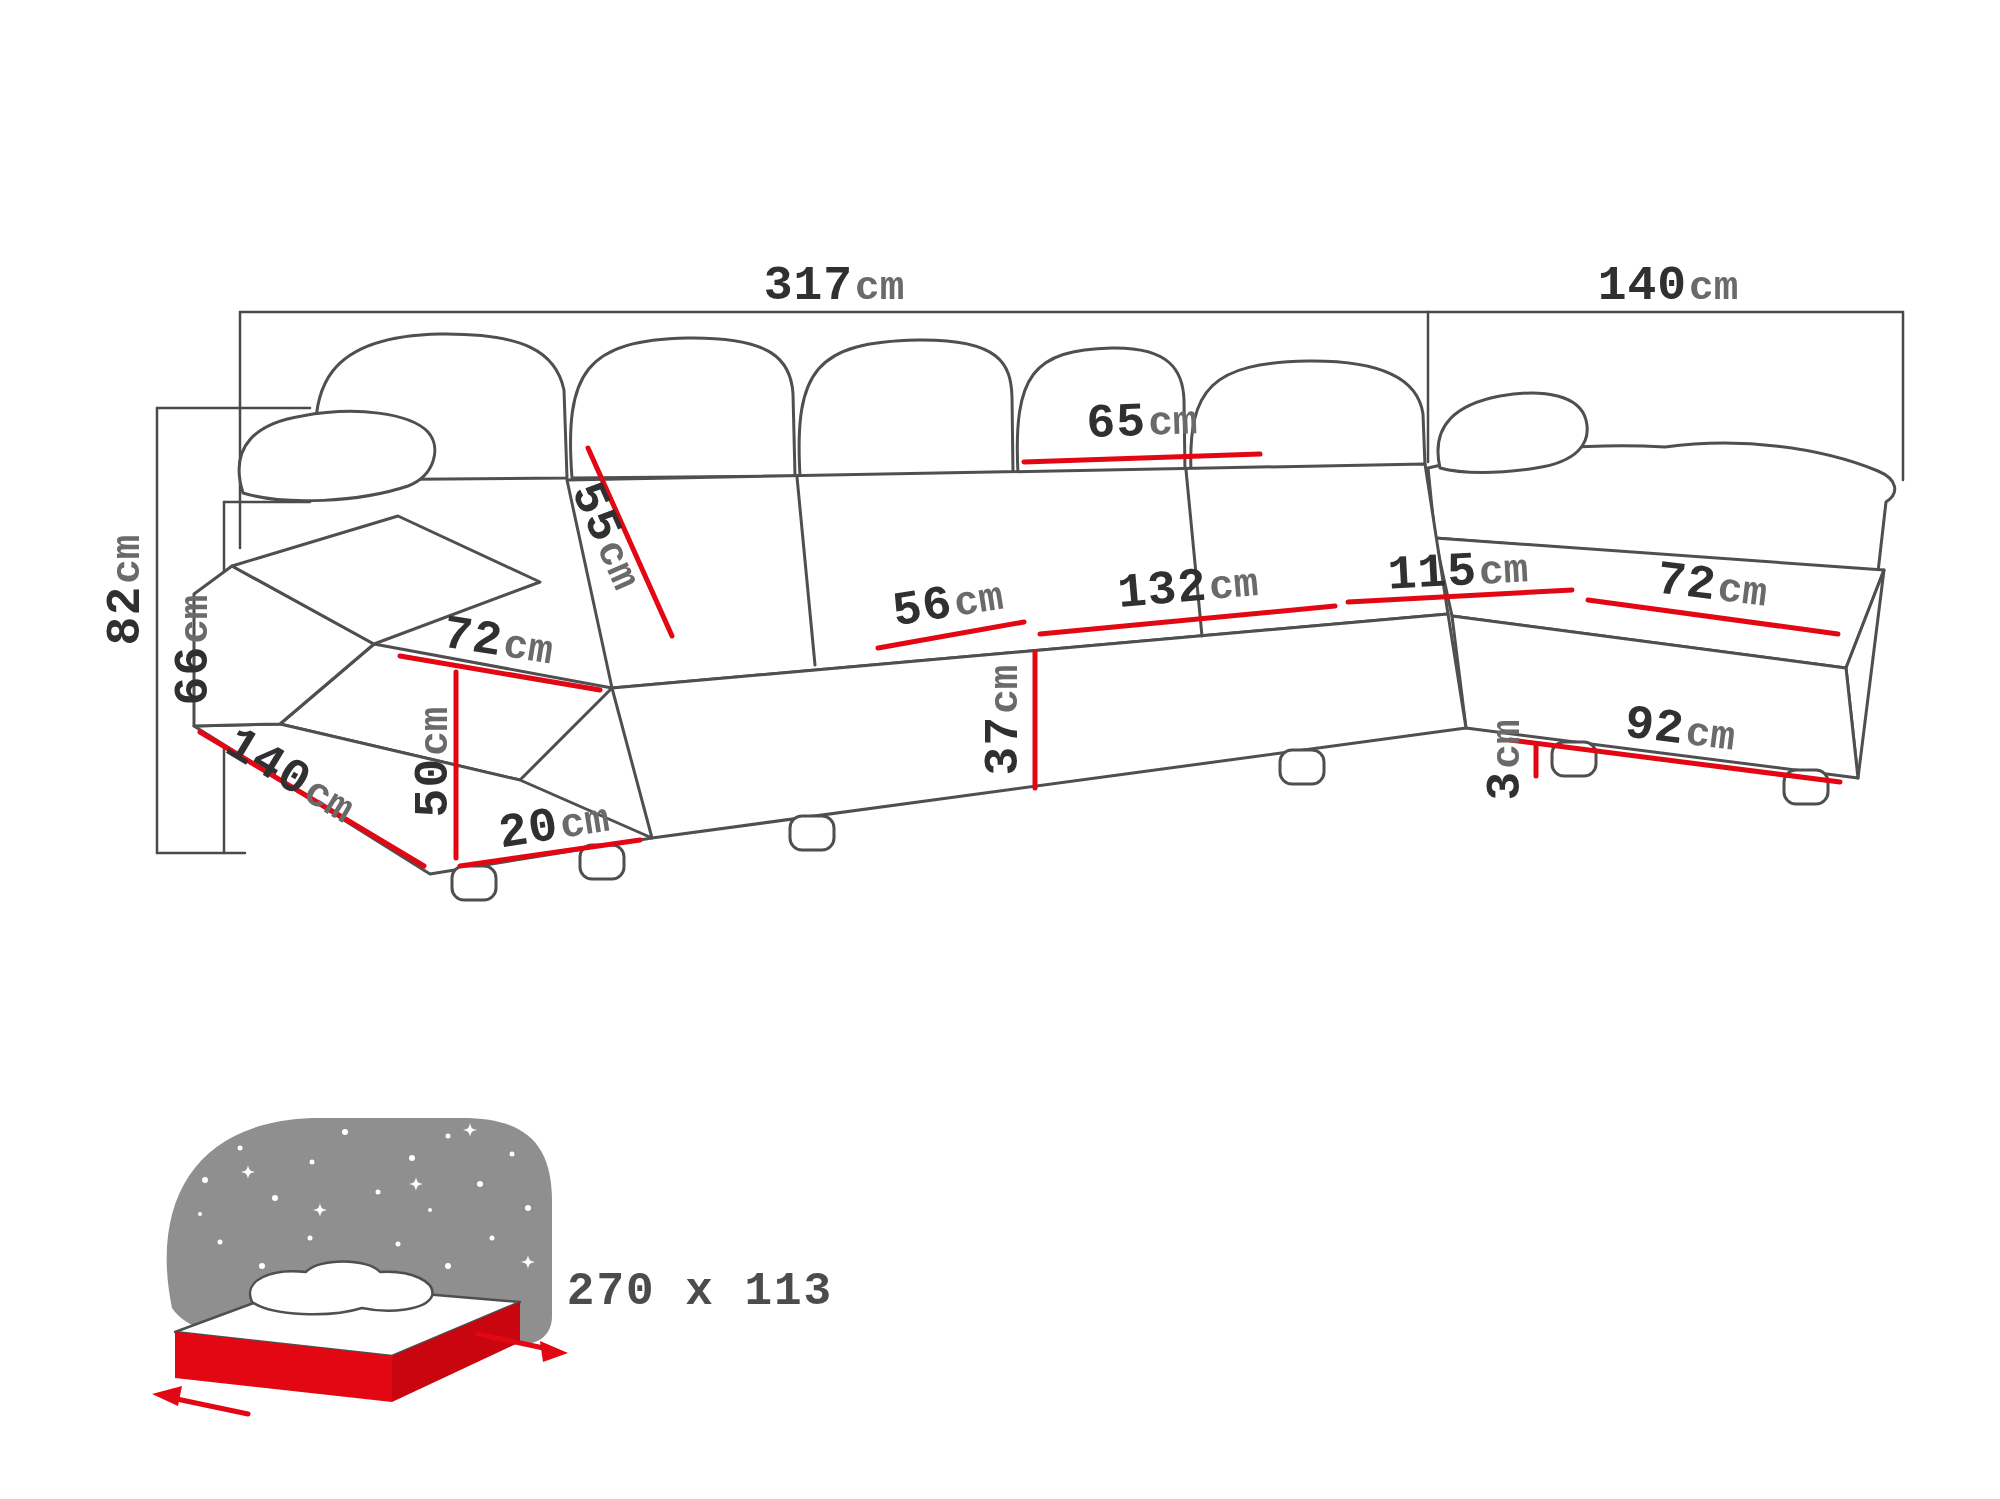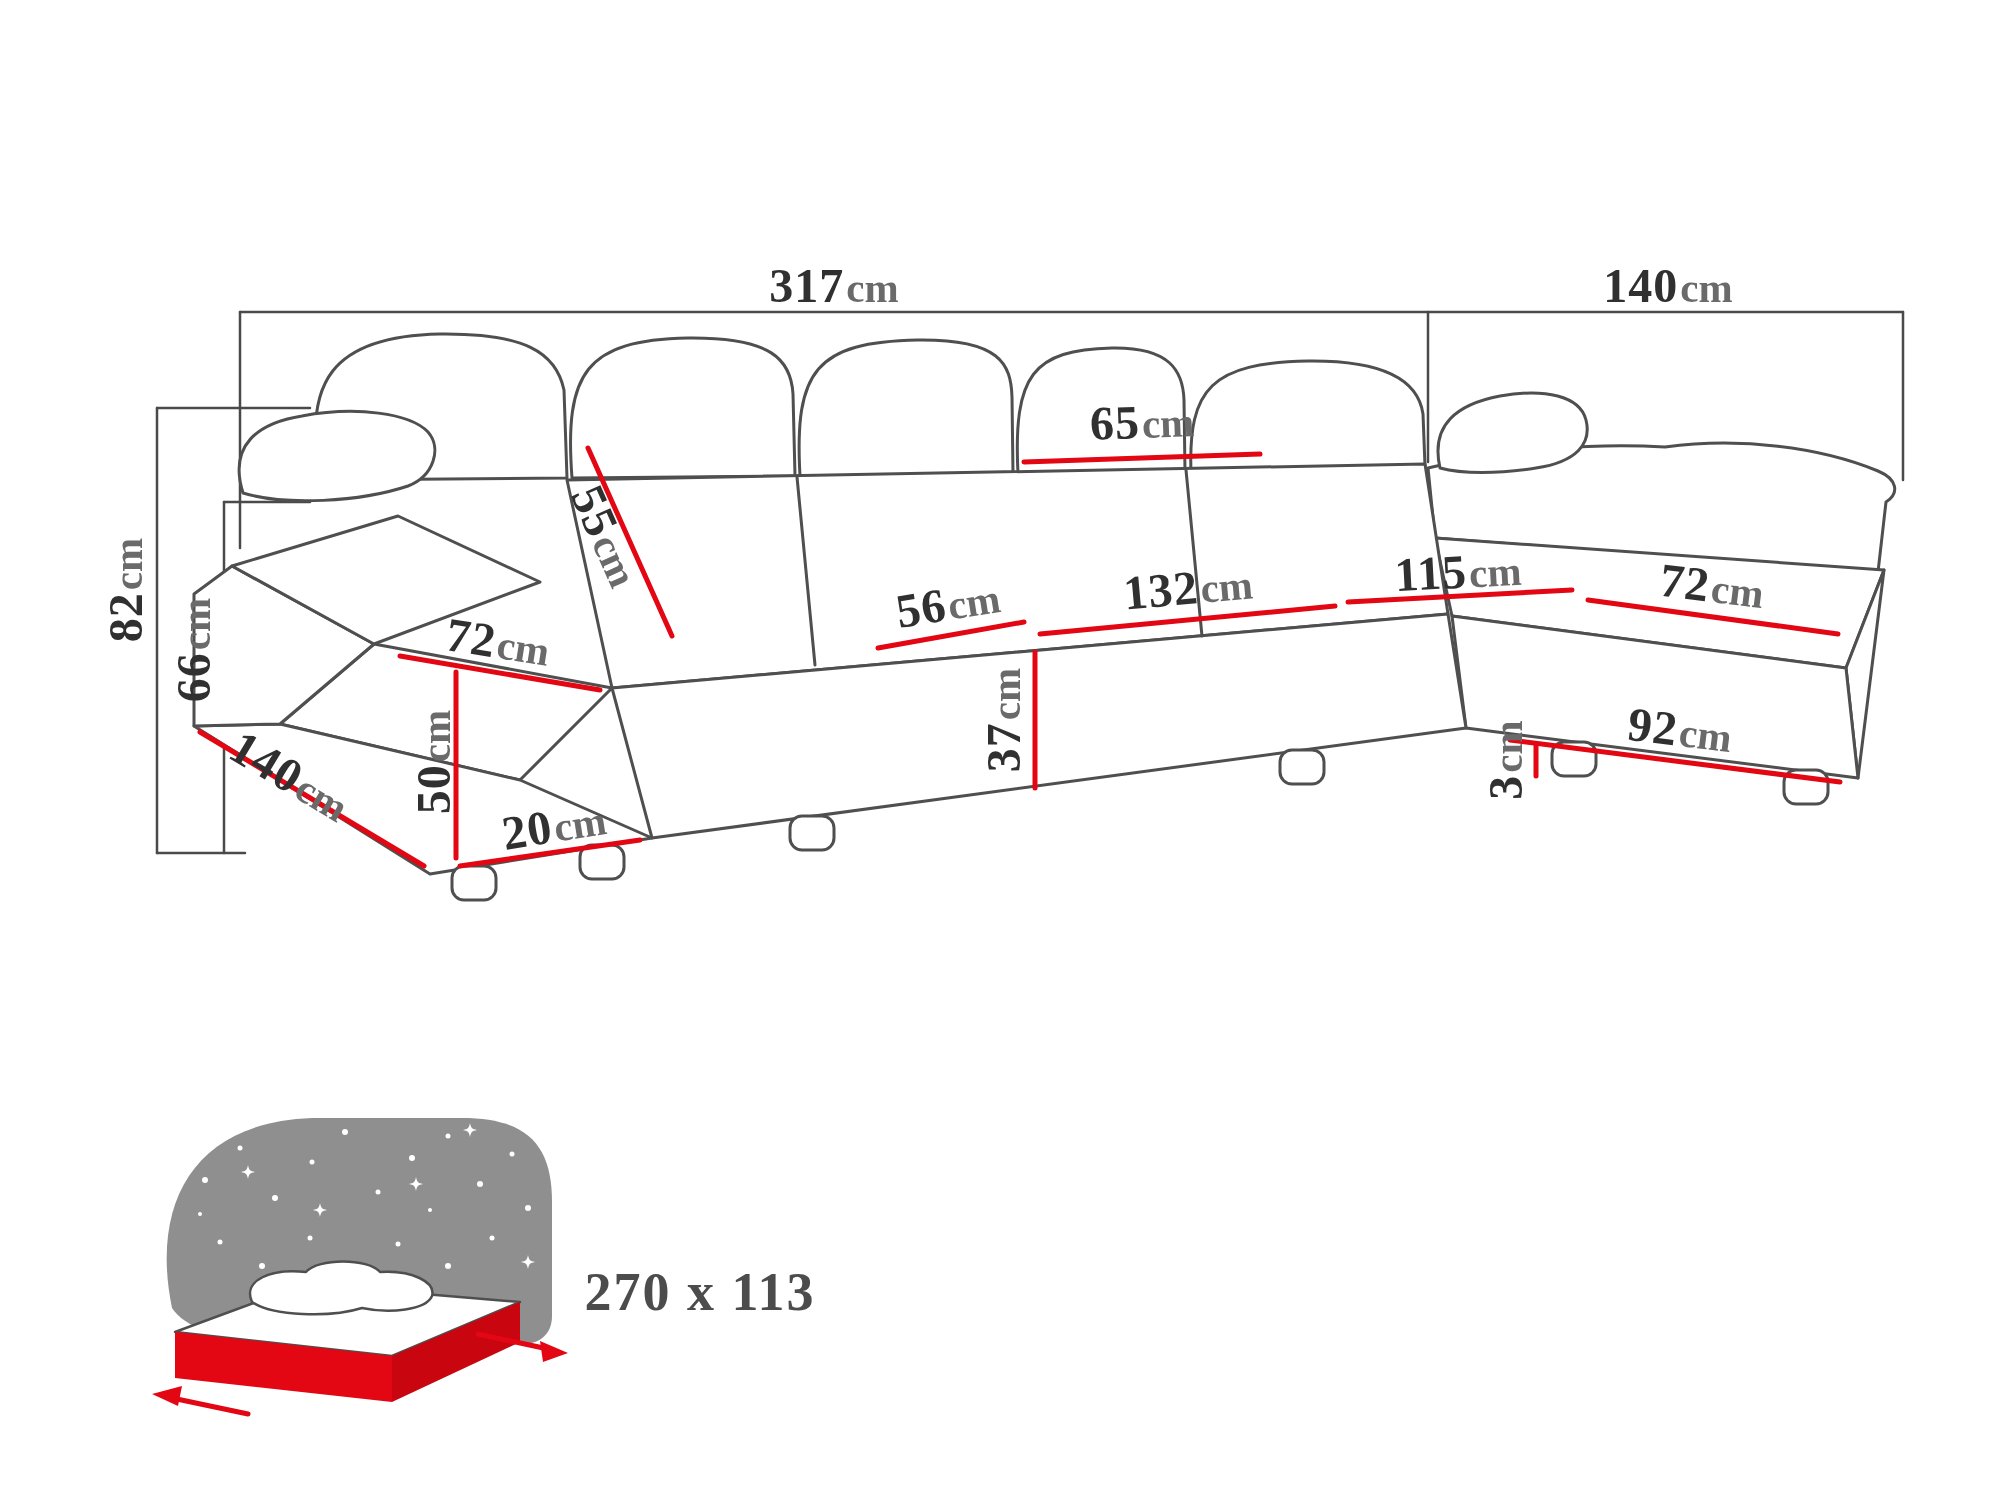--- a/index.html
+++ b/index.html
@@ -1,38 +1,38 @@
 <!DOCTYPE html>
 <html><head>
 <meta charset="utf-8">
 <style>
   html,body{margin:0;padding:0;background:#ffffff;}
   .stage{
     position:relative;
     width:2000px;height:1499px;
     background:#ffffff;
-    font-family:Liberation Serif, serif;
+    font-family:Liberation Mono, monospace;
     overflow:hidden;
   }
   .stage svg{position:absolute;left:0;top:0;}
   .dim-label{
     position:absolute;
     white-space:nowrap;
     font-weight:700;
     color:#333333;
     line-height:1;
     transform-origin:center center;
   }
   .dim-label .num{font-size:48px;letter-spacing:1px;color:#303030;}
   .dim-label .unit{font-size:41px;color:#6a6a6a;margin-left:2px;}
   .bed-size-label{
     position:absolute;
     white-space:nowrap;
     font-weight:700;
-    font-size:54px;
+    font-size:46px;
     color:#4c4c4c;
     letter-spacing:2px;
   }
 </style>
 </head>
 <body>
 
 <div class="stage">
 
   <svg width="2000" height="1499" viewBox="0 0 2000 1499">

